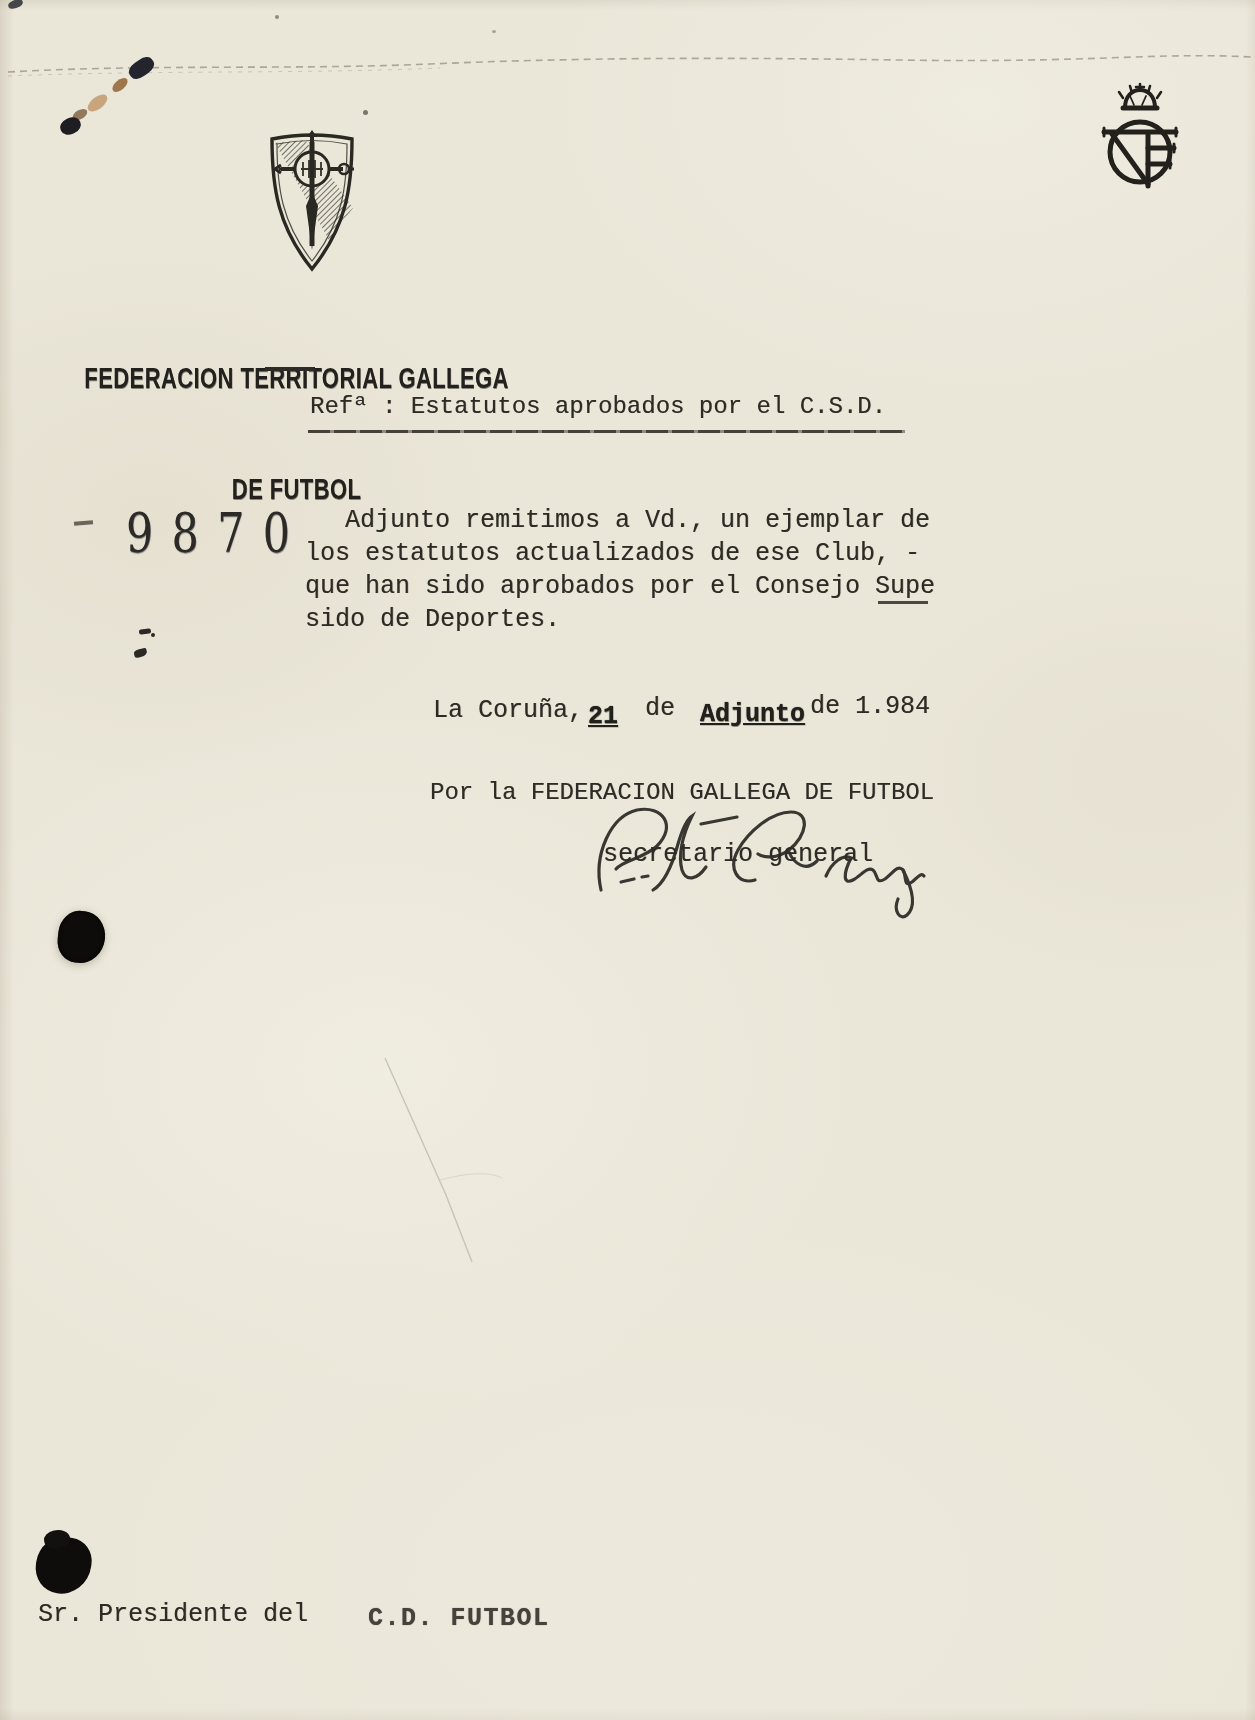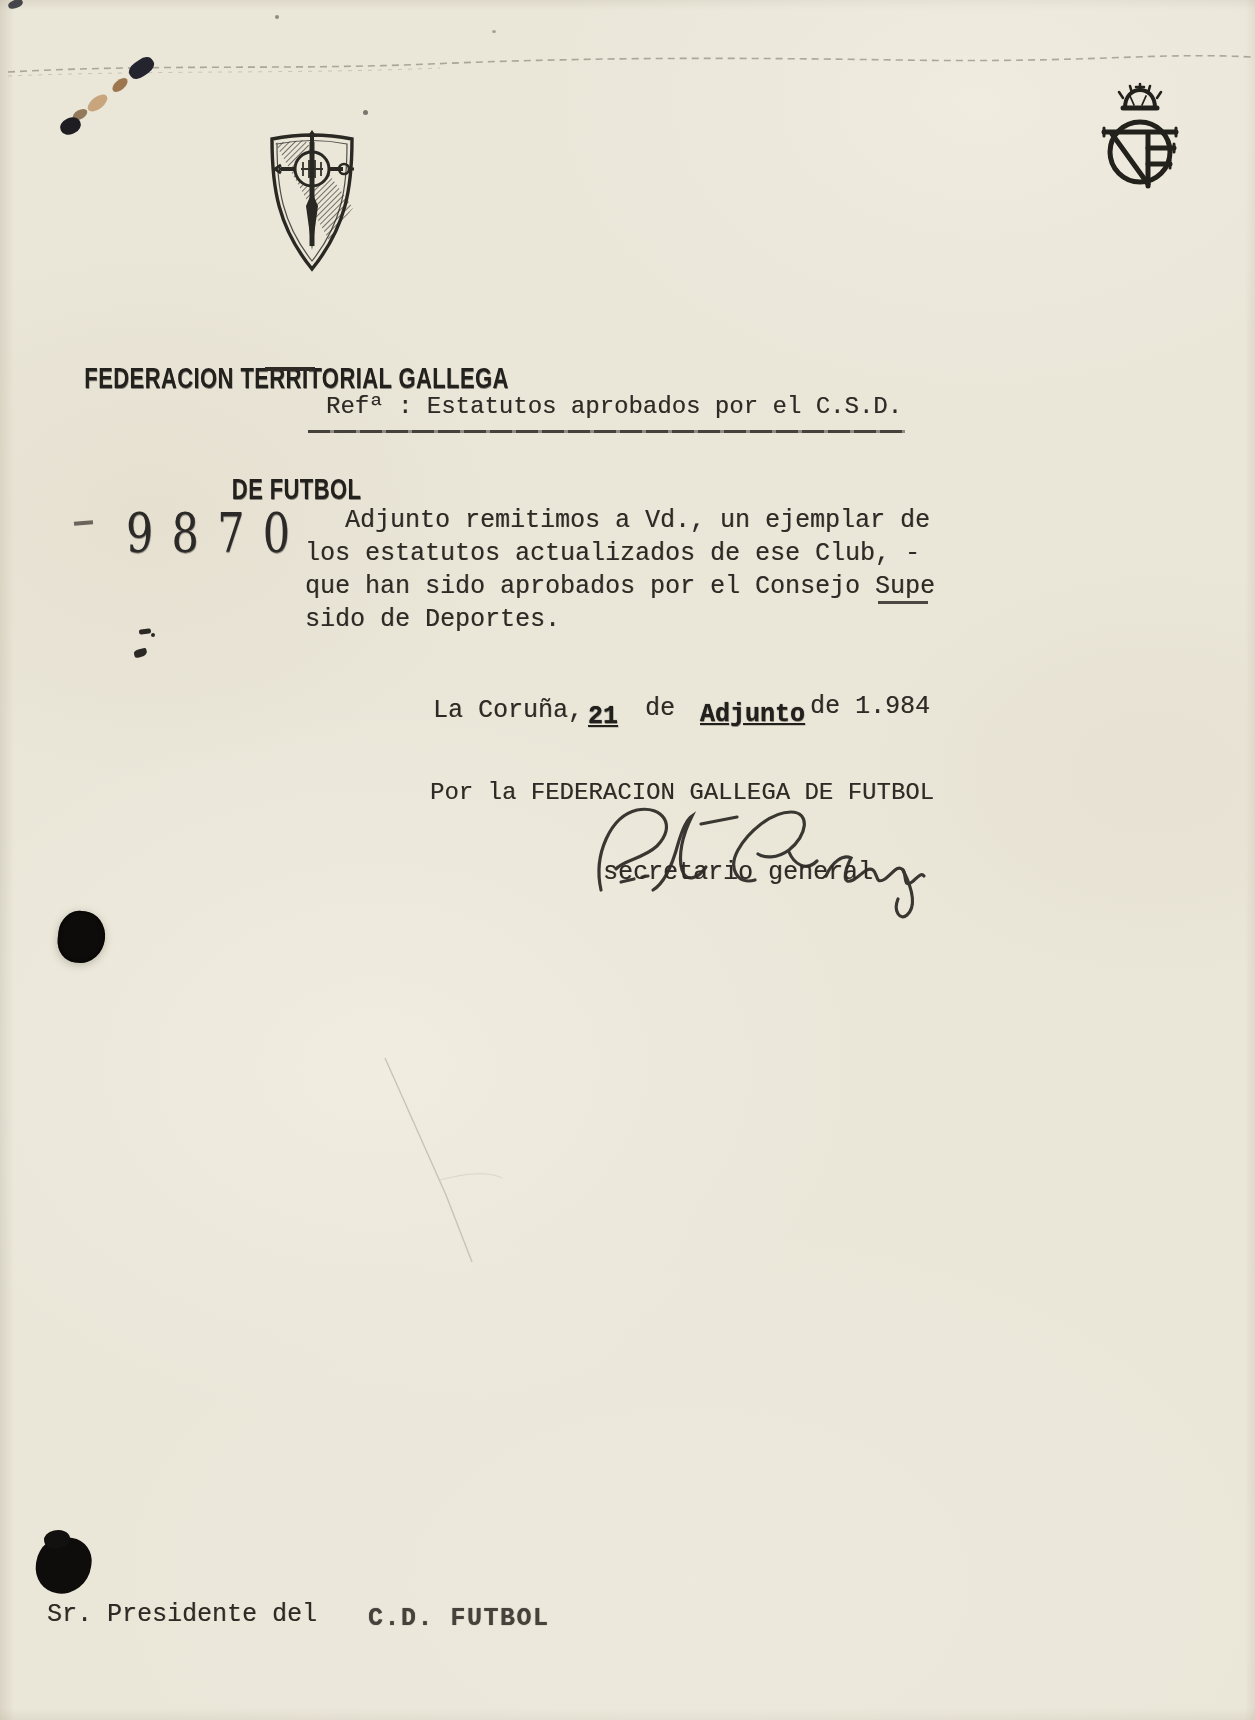--- a/index.html
+++ b/index.html
@@ -129,21 +129,21 @@
     <path d="M82,64 v8 M78,80 v8" stroke-width="3"></path>
   </g>
 </svg>
 
 <div class="abs letterhead">
   <div>FEDERACION TERRITORIAL GALLEGA</div>
   <div>DE FUTBOL</div>
 </div>
 <div class="abs rule" style="left:265px;top:367px;width:50px;height:4px;"></div>
 
-<div class="abs tw tw-sm" style="left:310px;top:393px;margin-left:16px;">Refª : Estatutos aprobados por el C.S.D.</div>
+<div class="abs tw tw-sm" style="left:310px;top:393px;">Refª : Estatutos aprobados por el C.S.D.</div>
 <div class="abs ref-underline"></div>
 
 <div class="abs" style="left:74px;top:521px;width:19px;height:4px;background:#4a463e;transform:rotate(-4deg);opacity:.8;"></div>
 <div class="abs registry">9 8 7 0</div>
 <div class="mark" style="left:139px;top:629px;width:12px;height:5px;transform:rotate(-8deg);border-radius:2px;"></div>
 <div class="mark" style="left:151px;top:633px;width:4px;height:4px;border-radius:50%;"></div>
 <div class="mark" style="left:134px;top:649px;width:13px;height:8px;transform:rotate(-15deg);border-radius:40% 20% 50% 30%;"></div>
 
 <div>
   <div class="abs tw" style="left:345px;top:506px;">Adjunto remitimos a Vd., un ejemplar de</div>
@@ -169,28 +169,28 @@
     <path d="M36,90 l13,-3 m8,-2 l6,-1"></path>
     <path d="M68,98 C78,92 87,74 93,52 C97,38 101,28 107,24 C97,44 93,64 97,78 C101,90 112,88 121,75"></path>
     <path d="M116,32 L152,25"></path>
     <path d="M170,88 C152,93 143,76 153,58 C163,40 186,20 206,20 C226,20 222,44 204,58 C192,67 179,66 173,62"></path>
     <path d="M204,60 C209,72 221,80 232,69"></path>
     <path d="M241,84 C247,70 258,62 266,66 C258,82 258,93 268,88 C276,84 282,74 288,78 C293,82 290,93 300,87 C308,81 313,72 318,78 C322,84 318,96 327,90 C332,86 336,80 339,84"></path>
     <path d="M318,78 C327,96 332,114 322,123 C315,129 308,119 313,107"></path>
   </g>
 </svg>
 
-<div class="abs tw" style="left:603px;top:858px;">secretario general</div>
+<div class="abs tw" style="left:603px;top:840px;">secretario general</div>
 
 <div class="hole" style="left:58px;top:911px;width:47px;height:52px;border-radius:48% 52% 55% 45%;transform:rotate(6deg);"></div>
 
 <svg class="abs" style="left:0;top:0;" width="1255" height="1720">
   <path d="M385,1058 L446,1195 L472,1262" fill="none" stroke="#b5b8ab" stroke-width="1.4" opacity="0.75"></path>
   <path d="M440,1180 C470,1172 490,1172 502,1178" fill="none" stroke="#c2c4b8" stroke-width="1" opacity="0.5"></path>
 </svg>
 
 <div class="abs" style="left:36px;top:1537px;width:55px;height:57px;background:#0e0d0b;border-radius:55% 45% 60% 50%;transform:rotate(8deg);"></div>
 <div class="abs" style="left:44px;top:1530px;width:26px;height:18px;background:#12110f;border-radius:50% 60% 40% 50%;transform:rotate(-12deg);"></div>
 
 <div>
-  <div class="abs tw" style="left:47px;top:1600px;">Sr. Presidente del</div>
+  <div class="abs tw" style="left:38px;top:1600px;">Sr. Presidente del</div>
   <div class="abs tw" style="left:368px;top:1604px;font-weight:bold;color:#45423c;letter-spacing:1.5px;text-shadow:0 0 1px rgba(70,66,60,.8);">C.D. FUTBOL</div>
 </div>
 
 </body></html>

